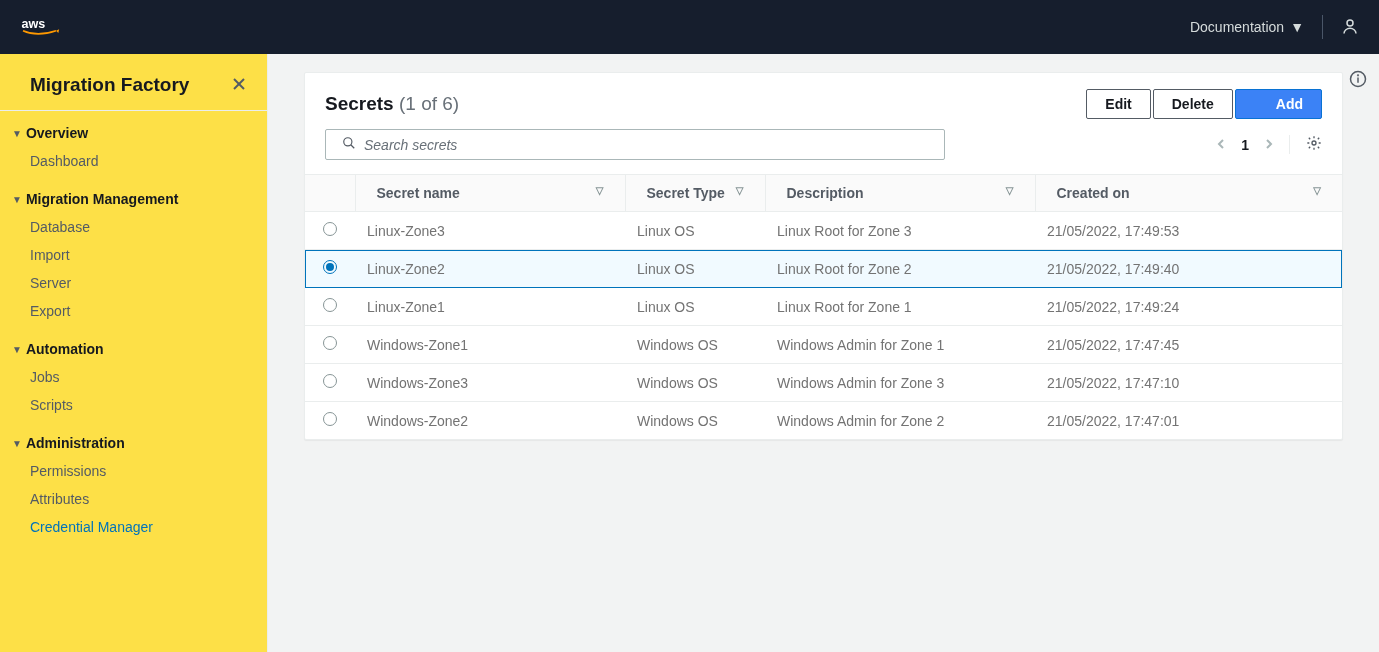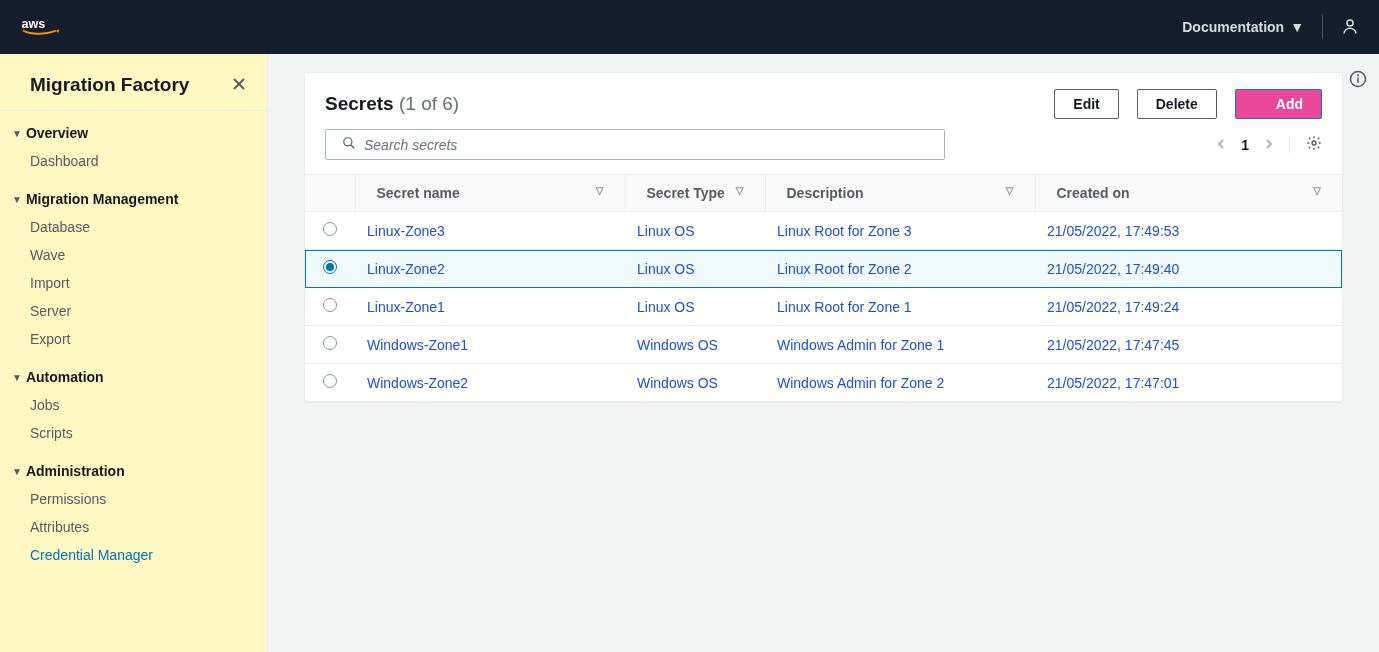--- a/index.html
+++ b/index.html
@@ -3,67 +3,67 @@
 <meta charset="utf-8">
 <style>
 * { box-sizing: border-box; margin: 0; padding: 0; }
 body { font-family: "Amazon Ember", "Helvetica Neue", Arial, sans-serif; font-size: 14px; color: #16191f; background: #fff; }
 
 
 .top-header { background: #161e2d; height: 54px; display: flex; align-items: center; justify-content: space-between; padding: 0 20px; }
 .logo { color: #fff; font-weight: bold; }
 .logo svg { height: 22px; }
 .header-right { display: flex; align-items: center; gap: 18px; }
-.doc-link { color: #d5dbdb; font-weight: 700; font-size: 14px; display: flex; align-items: center; gap: 6px; cursor: pointer; }
+.doc-link { color: #d5dbdb; font-weight: 400; font-size: 14px; display: flex; align-items: center; gap: 6px; cursor: pointer; }
 .header-divider { width: 1px; height: 24px; background: #4a5668; }
 .user-icon { color: #d5dbdb; cursor: pointer; }
 
 
 .layout { display: flex; height: calc(100vh - 54px); }
-.sidebar { width: 268px; border-right: 1px solid #eaeded; background: #fef9c3; padding: 0; overflow-y: auto; }
+.sidebar { width: 268px; border-right: 1px solid #eaeded; background: #fde047; padding: 0; overflow-y: auto; }
 .sidebar-header { display: flex; align-items: center; justify-content: space-between; padding: 20px 20px 14px 30px; border-bottom: 1px solid #eaeded; }
 .sidebar-title { font-size: 19px; font-weight: 700; color: #16191f; }
 .close-btn { cursor: pointer; color: #545b64; }
 
 .nav-section { padding: 8px 0 2px 0; }
 .nav-group { padding: 6px 30px 6px 12px; font-weight: 700; color: #16191f; display: flex; align-items: center; gap: 4px; cursor: pointer; font-size: 14px; }
 .nav-group .caret { font-size: 10px; color: #545b64; }
 .nav-item { padding: 6px 30px 6px 30px; color: #545b64; cursor: pointer; font-size: 14px; }
 .nav-item.active { color: #0073bb; font-weight: 400; }
 
 
 .main { flex: 1; background: #f2f3f3; padding: 18px 36px; position: relative; overflow: auto; }
 .info-icon-right { position: absolute; right: 12px; top: 16px; color: #545b64; cursor: pointer; }
 
 .panel { background: #fff; border: 1px solid #eaeded; border-radius: 2px; box-shadow: 0 1px 1px rgba(0,0,0,0.05); }
 .panel-header { display: flex; align-items: center; justify-content: space-between; padding: 16px 20px 10px 20px; }
 .panel-title { font-size: 19px; font-weight: 700; }
 .panel-title .count { font-weight: 400; color: #687078; }
-.panel-actions { display: flex; gap: 18px; }
+.panel-actions { display: flex; gap: 2px; }
 .btn { border: 1px solid #545b64; background: #fff; color: #16191f; font-weight: 700; padding: 6px 18px; border-radius: 2px; cursor: pointer; font-size: 14px; }
 .btn-primary { background: #ff9900; border-color: #ff9900; color: #16191f; background: #ec7211; border-color:#ec7211; color:#fff; background:#0972d3; border-color:#0972d3; }
 .btn-primary { background: #0073bb; border-color: #0073bb; color: #fff; }
 .btn-primary { background: #ec7211; border-color: #ec7211; color: #fff; }
-.btn-primary { background: #ec4899; border-color: #0972d3; color: #fff; padding-left: 40px; }
+.btn-primary { background: #3b82f6; border-color: #0972d3; color: #fff; padding-left: 40px; }
 
 .toolbar { display: flex; align-items: center; justify-content: space-between; padding: 0 20px 14px 20px; gap: 20px; }
 .search-box { display: flex; align-items: center; border: 1px solid #aab7b8; border-radius: 2px; padding: 6px 16px; width: 620px; gap: 8px; }
 .search-box input { border: none; outline: none; font-size: 14px; flex: 1; font-style: italic; color: #687078; }
 .search-box input::placeholder { font-style: italic; color: #687078; }
 .pagination { display: flex; align-items: center; gap: 14px; color: #545b64; }
 .page-arrow { cursor: pointer; color: #aab7b8; }
 .page-num { font-weight: 700; color: #16191f; }
 .gear { cursor: pointer; color: #545b64; border-left: 1px solid #eaeded; padding-left: 16px; }
 
 
 table { width: 100%; border-collapse: collapse; }
 thead th { text-align: left; font-weight: 700; color: #545b64; font-size: 14px; padding: 10px 21px; background: #fafafa; border-top: 1px solid #eaeded; border-bottom: 1px solid #eaeded; position: relative; }
 thead th .sort { float: right; color: #879596; font-size: 10px; }
 thead th.sep { border-left: 1px solid #eaeded; }
-tbody td { padding: 10px 12px; border-bottom: 1px solid #eaeded; color: #1d4ed8; font-size: 14px; }
+tbody td { padding: 10px 12px; border-bottom: 1px solid #eaeded; color: #737373; font-size: 14px; }
 tbody tr:last-child td { border-bottom: none; }
 tbody tr.selected { background: #f1faff; outline: 1px solid #0073bb; outline-offset: -1px; }
 .radio-cell { width: 50px; text-align: center; }
 .radio { width: 14px; height: 14px; border: 1px solid #879596; border-radius: 50%; display: inline-block; position: relative; }
 .radio.checked { border-color: #0073bb; }
 .radio.checked::after { content: ""; position: absolute; width: 8px; height: 8px; background: #0073bb; border-radius: 50%; top: 2px; left: 2px; }
 th.radio-cell { background:#fafafa; }
 
 .col-name { width: 270px; }
 .col-type { width: 140px; }
@@ -116,21 +116,20 @@
             <span>Overview</span>
           </div>
           <div class="nav-item">Dashboard</div>
         </div>
         <div class="nav-section">
           <div class="nav-group">
             <span class="caret">▼</span>
             <span>Migration Management</span>
           </div>
           <div class="nav-item">Database</div>
-          <div class="nav-item">Wave</div>
           <div class="nav-item">Import</div>
           <div class="nav-item">Server</div>
           <div class="nav-item">Export</div>
         </div>
         <div class="nav-section">
           <div class="nav-group">
             <span class="caret">▼</span>
             <span>Automation</span>
           </div>
           <div class="nav-item">Jobs</div>
@@ -235,20 +234,27 @@
             </tr>
             <tr>
               <td class="radio-cell"><span class="radio"></span></td>
               <td>Windows-Zone1</td>
               <td>Windows OS</td>
               <td>Windows Admin for Zone 1</td>
               <td>21/05/2022, 17:47:45</td>
             </tr>
             <tr>
               <td class="radio-cell"><span class="radio"></span></td>
+              <td>Windows-Zone3</td>
+              <td>Windows OS</td>
+              <td>Windows Admin for Zone 3</td>
+              <td>21/05/2022, 17:47:10</td>
+            </tr>
+            <tr>
+              <td class="radio-cell"><span class="radio"></span></td>
               <td>Windows-Zone2</td>
               <td>Windows OS</td>
               <td>Windows Admin for Zone 2</td>
               <td>21/05/2022, 17:47:01</td>
             </tr>
           </tbody>
       </table>
     </div>
   </div>
 </div>

